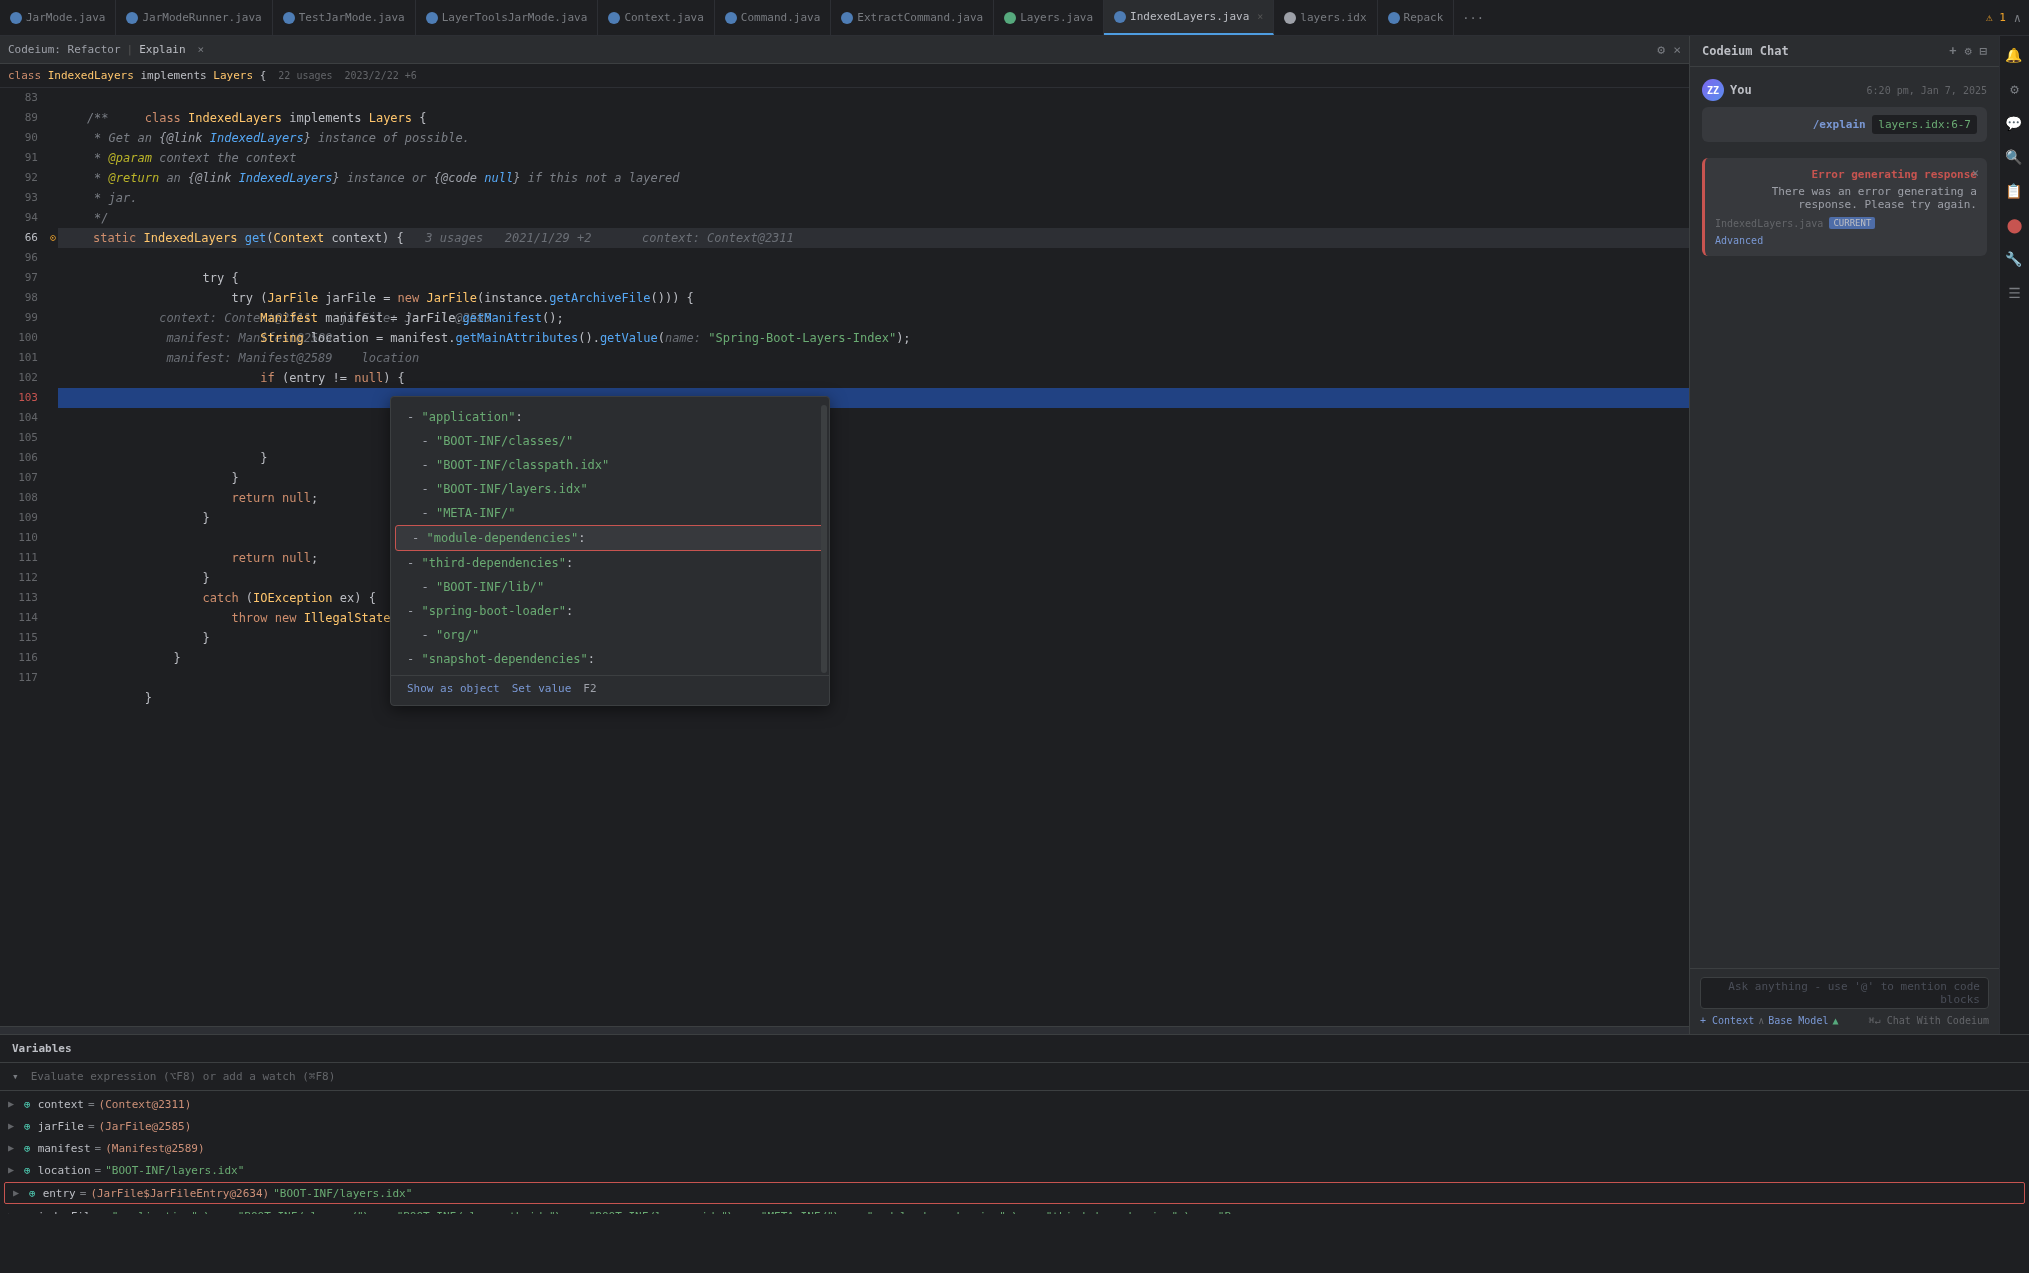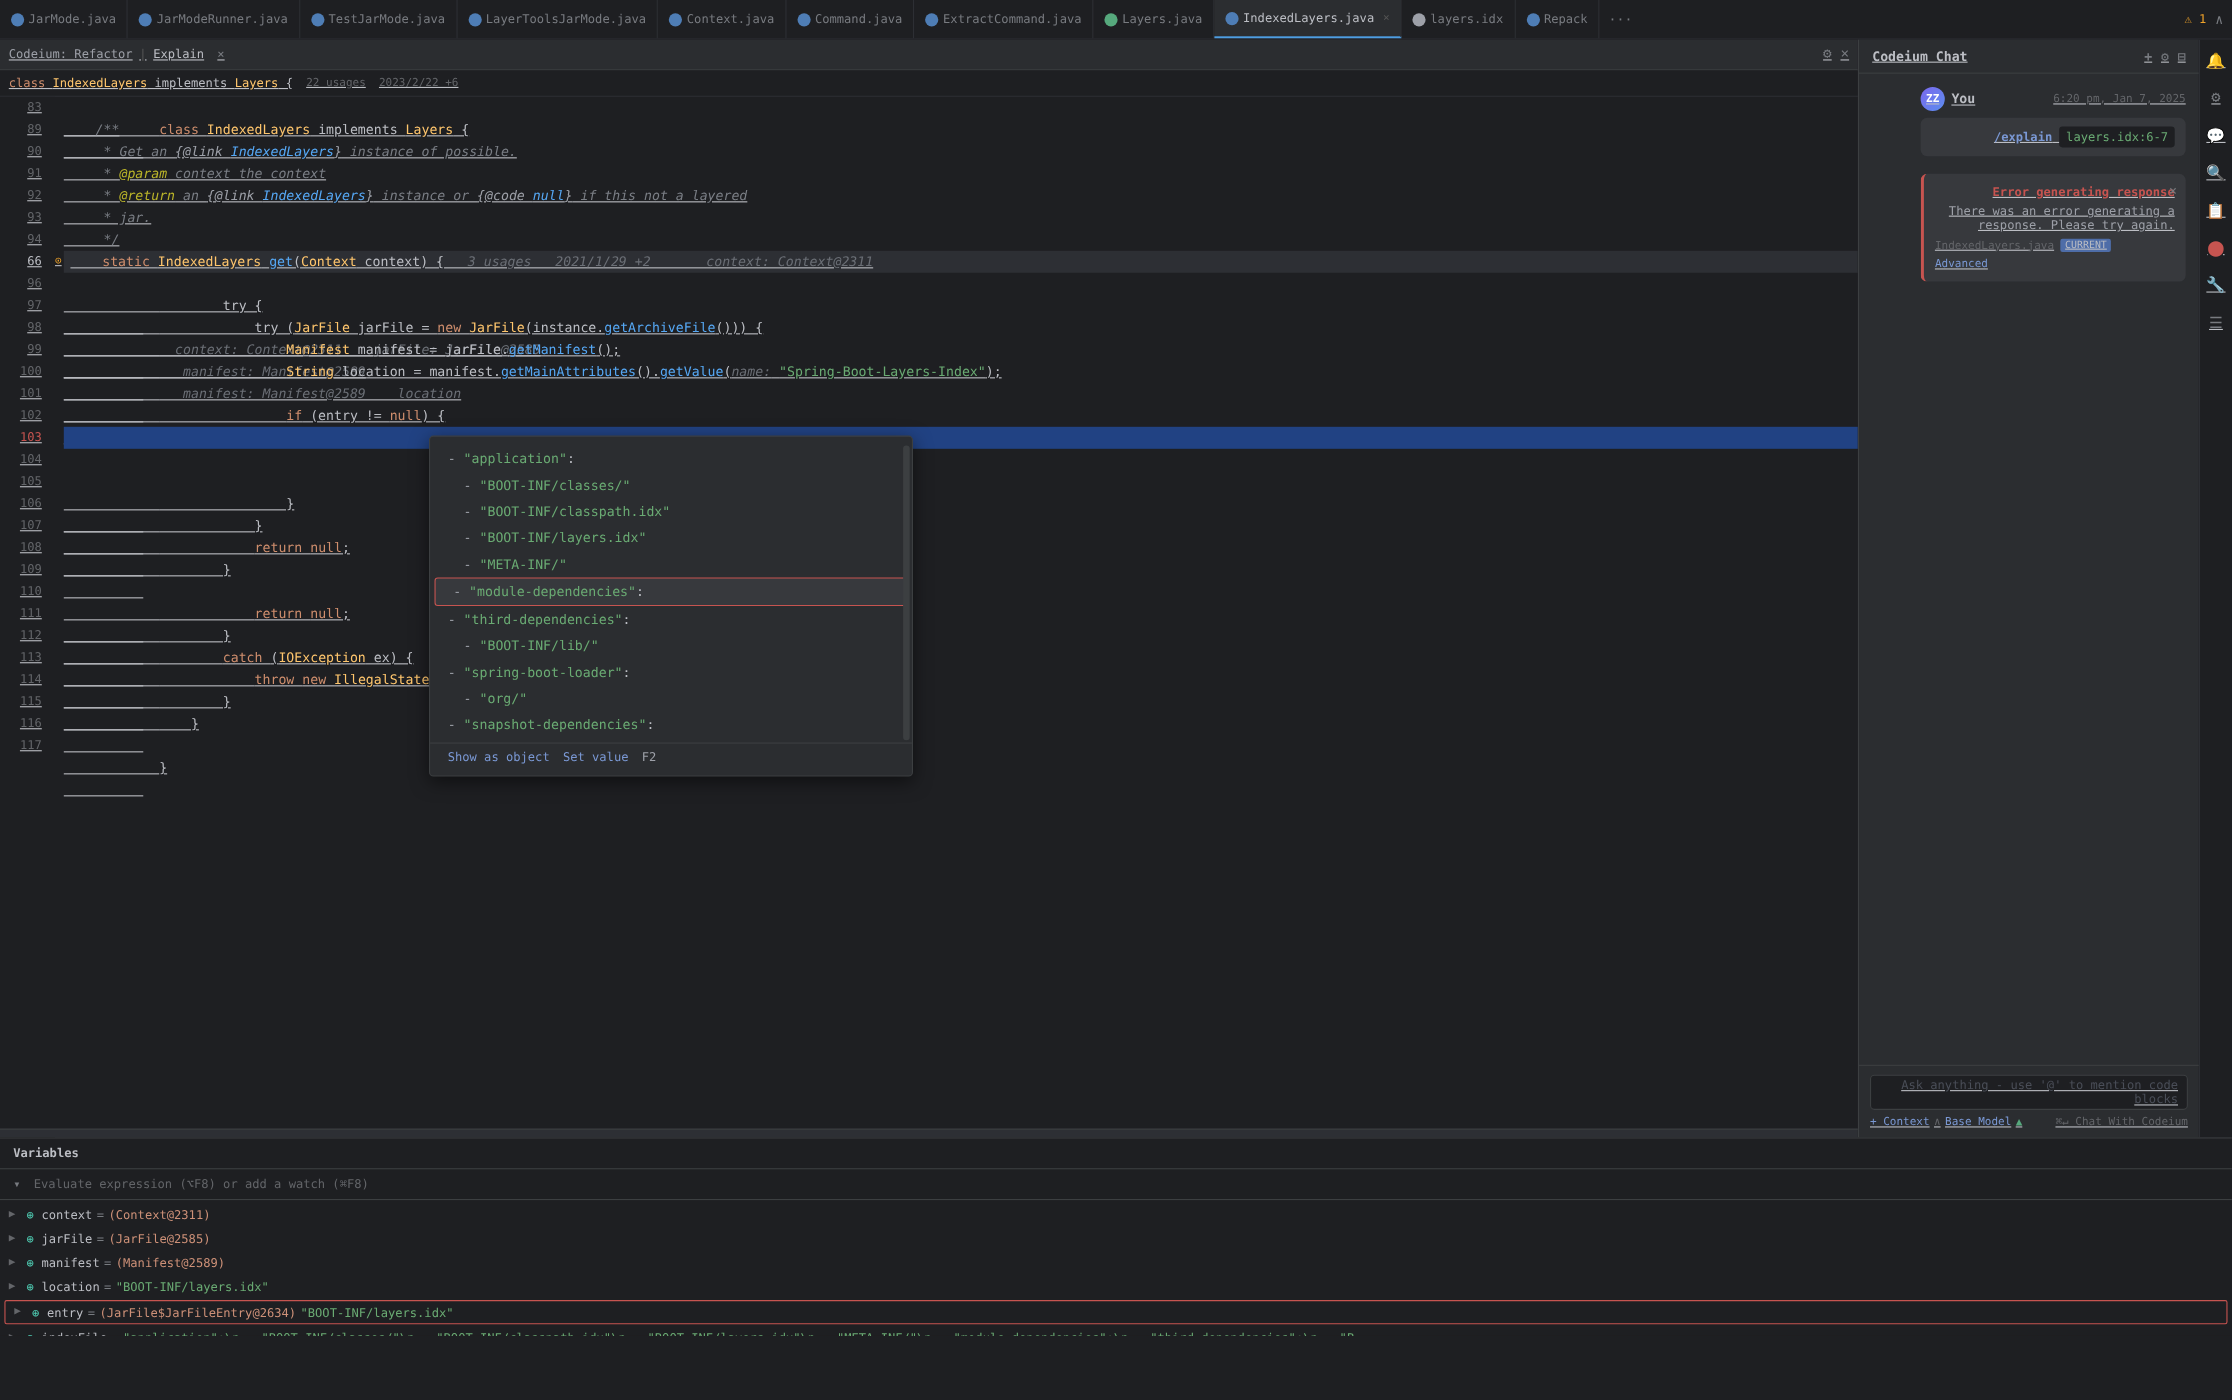--- a/index.html
+++ b/index.html
@@ -54,21 +54,20 @@
     .tab-more {
       padding: 0 8px;
       color: #787b80;
       cursor: pointer;
     }
 
     
     .main-layout {
       display: flex;
       height: calc(100% - 36px);
-      text-decoration: underline;
     }
 
     
     .editor-area {
       flex: 1;
       display: flex;
       flex-direction: column;
       overflow: hidden;
       background: #1e1f22;
     }
@@ -219,21 +218,20 @@
     .chat-header-icons {
       margin-left: auto;
       display: flex;
       gap: 8px;
       color: #787b80;
     }
     .chat-body {
       flex: 1;
       overflow-y: auto;
       padding: 12px;
-      margin-left: 44px;
     }
     .chat-message {
       margin-bottom: 16px;
     }
     .chat-message .user-row {
       display: flex;
       align-items: center;
       gap: 6px;
       margin-bottom: 6px;
     }

